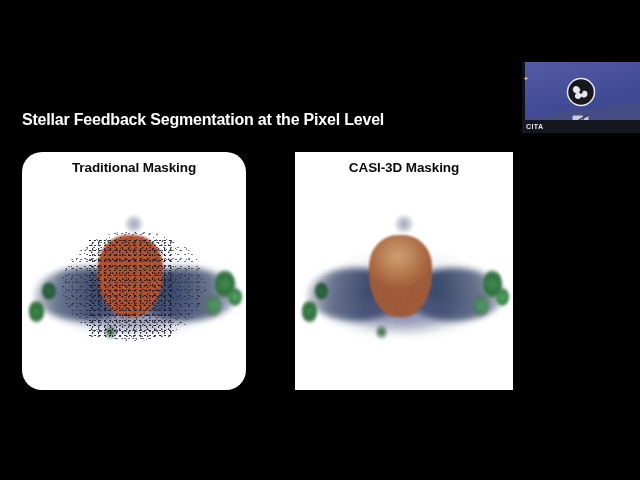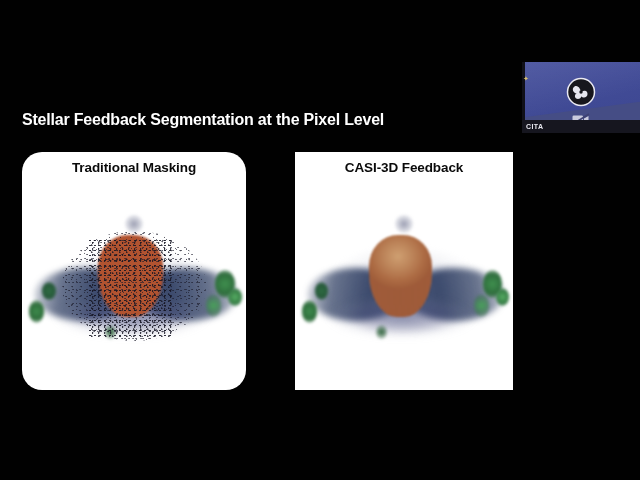--- a/index.html
+++ b/index.html
@@ -261,21 +261,21 @@
           <div class="core-texture"></div>
         </div>
         <div class="core-plume"></div>
         <div class="grit"></div>
         <div class="grit-dense"></div>
       </div>
     </div>
   </div>
 
   <div class="panel" id="panel-right">
-    <div class="panel-caption">CASI-3D Feedback</div>
+    <div class="panel-caption">CASI-3D Masking</div>
 
     <div class="viz">
       <div class="viz-inner">
         <div class="halo"></div>
         <div class="wing left"></div>
         <div class="wing right"></div>
         <div class="wing-lower"></div>
         <div class="knot g1"></div>
         <div class="knot g2"></div>
         <div class="knot g3"></div>

